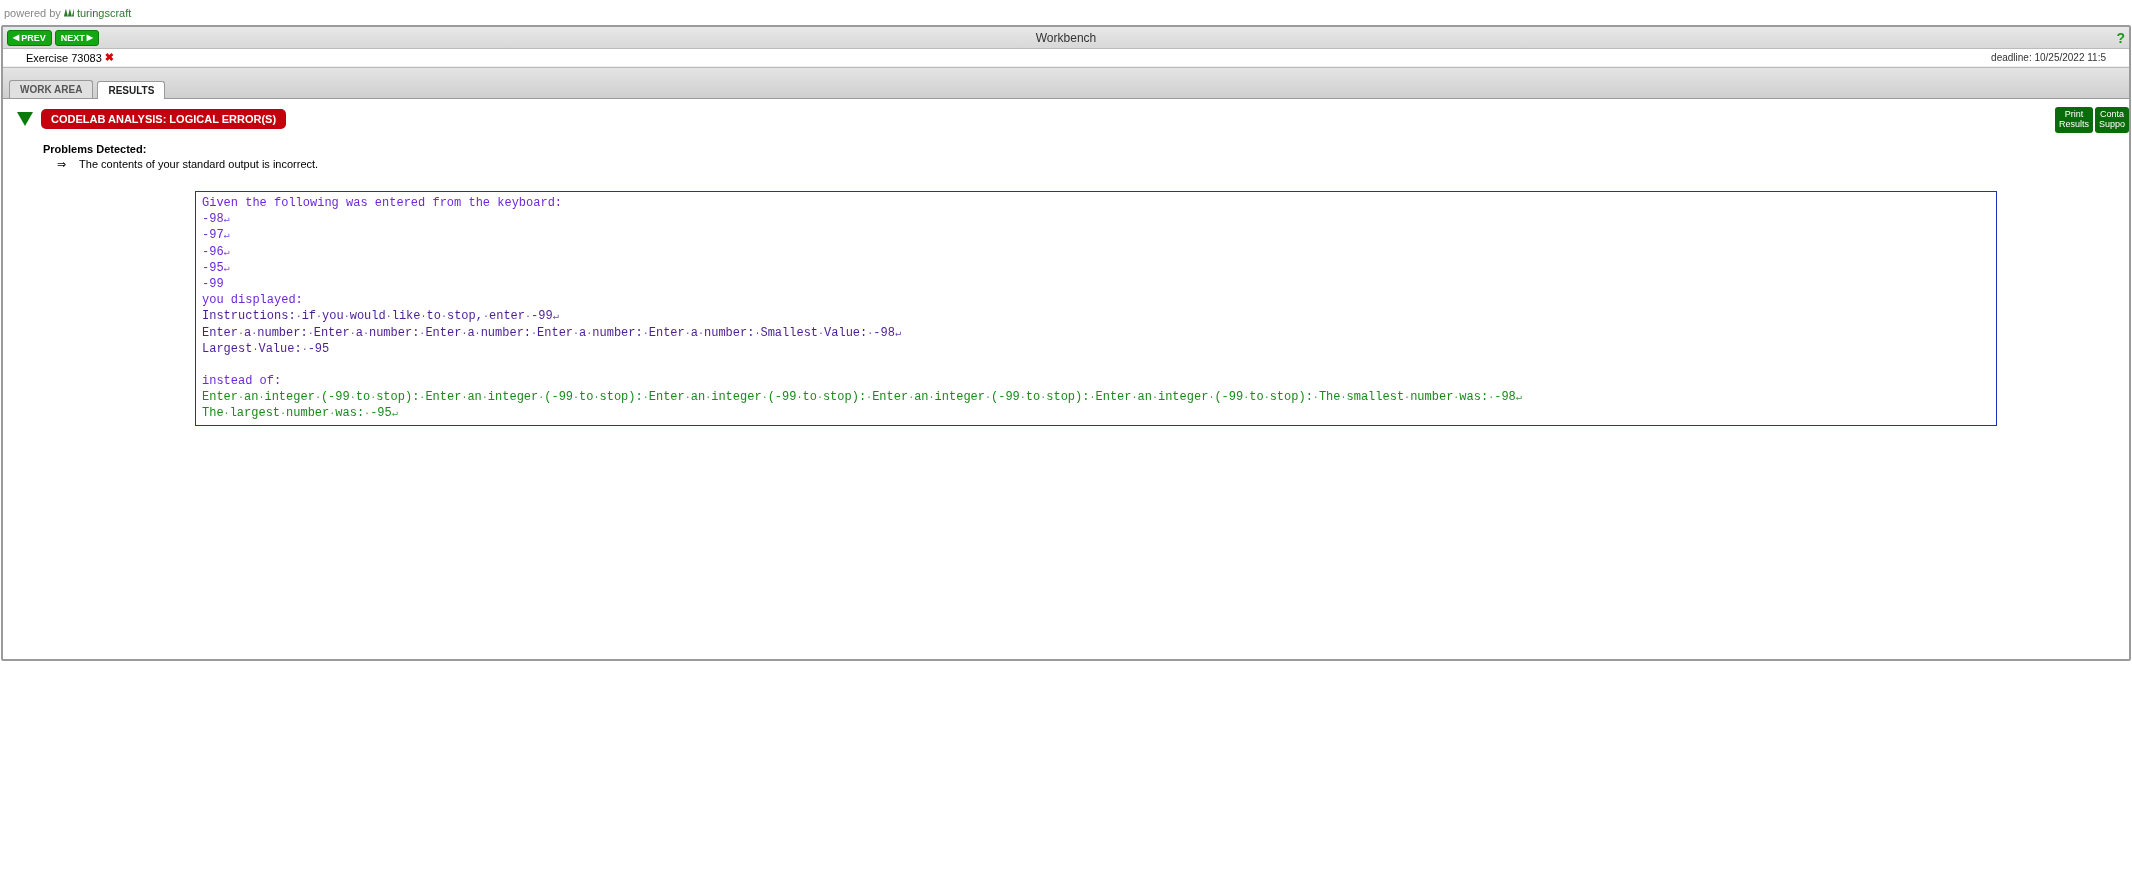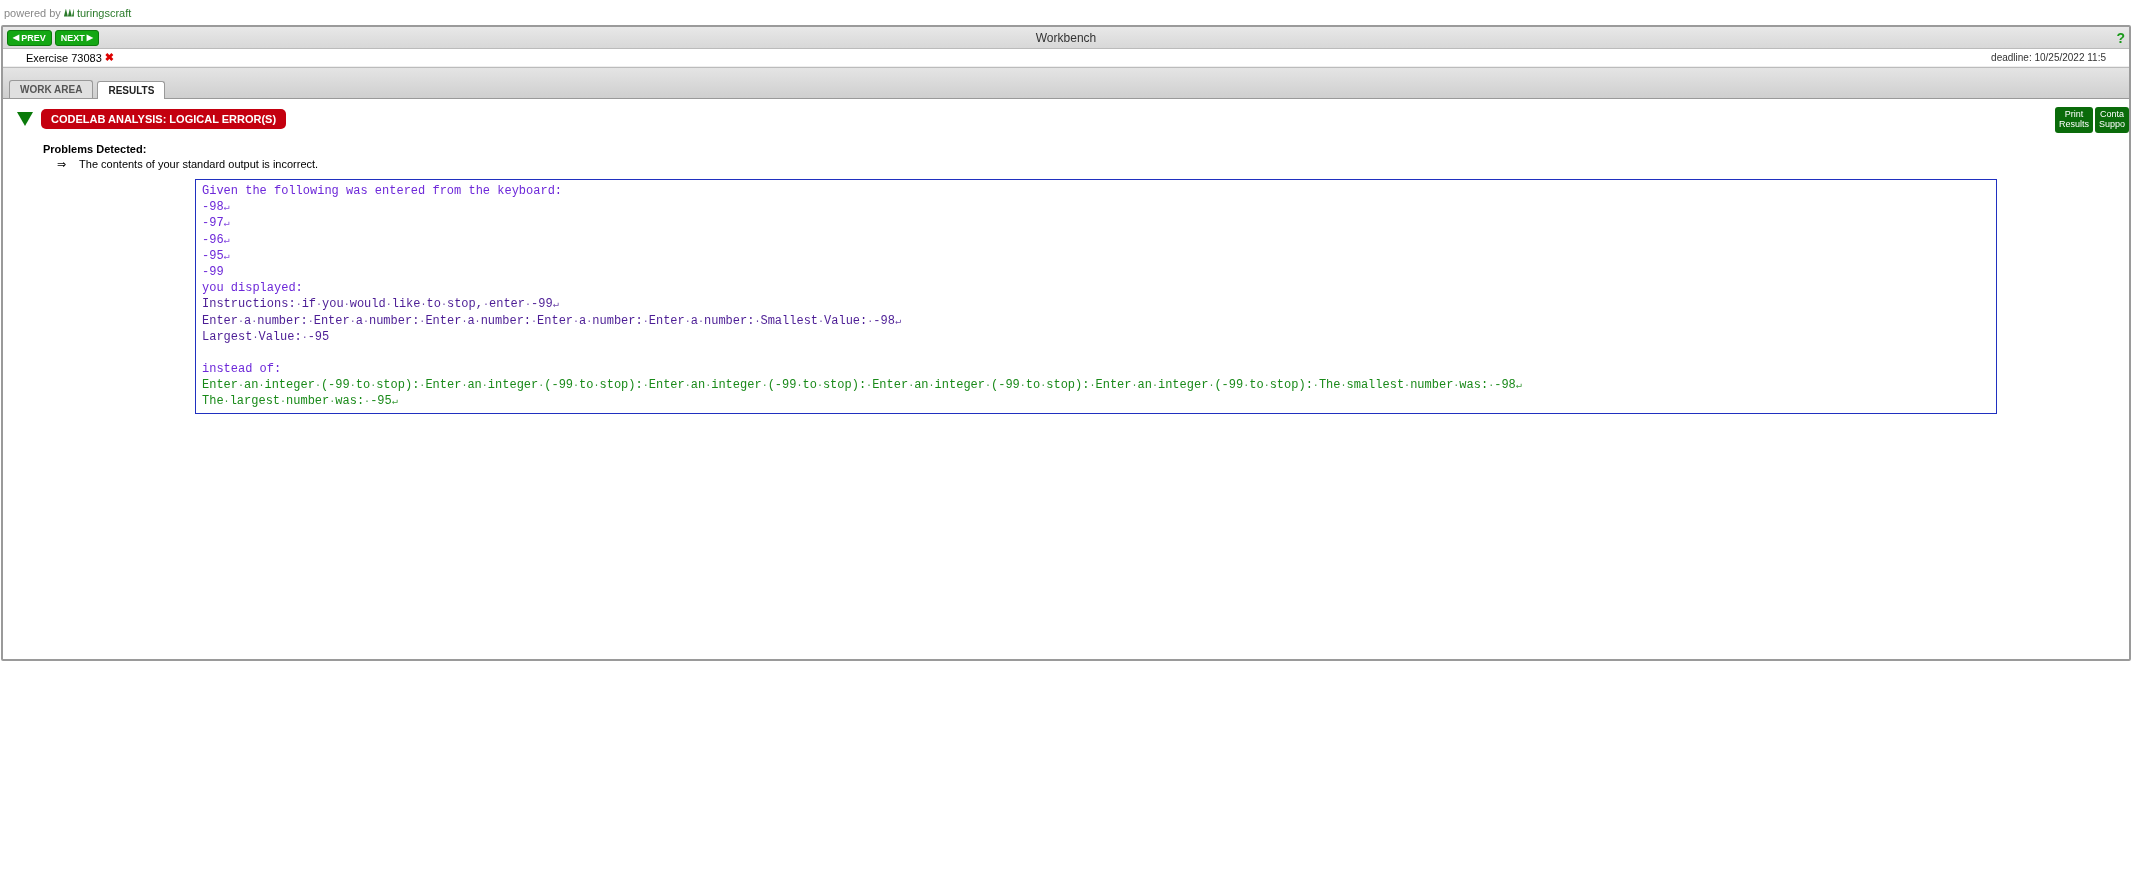--- a/index.html
+++ b/index.html
@@ -145,21 +145,21 @@
     font-size: 9px;
     text-align: center;
     padding: 3px 4px;
     border-radius: 3px;
     line-height: 1.1;
     cursor: pointer;
     min-width: 34px;
   }
   .problems {
     margin-left: 28px;
-    margin-bottom: 8px;
+    margin-bottom: 20px;
   }
   .problems-title { font-weight: bold; font-size: 11px; }
   .problems-list { margin-top: 3px; margin-left: 14px; }
   .problems-list .arrow { margin-right: 10px; }
   .output-box {
     border: 1px solid #2030c0;
     margin-left: 180px;
     margin-right: 120px;
     padding: 3px 6px;
     font-family: "Courier New", monospace;

